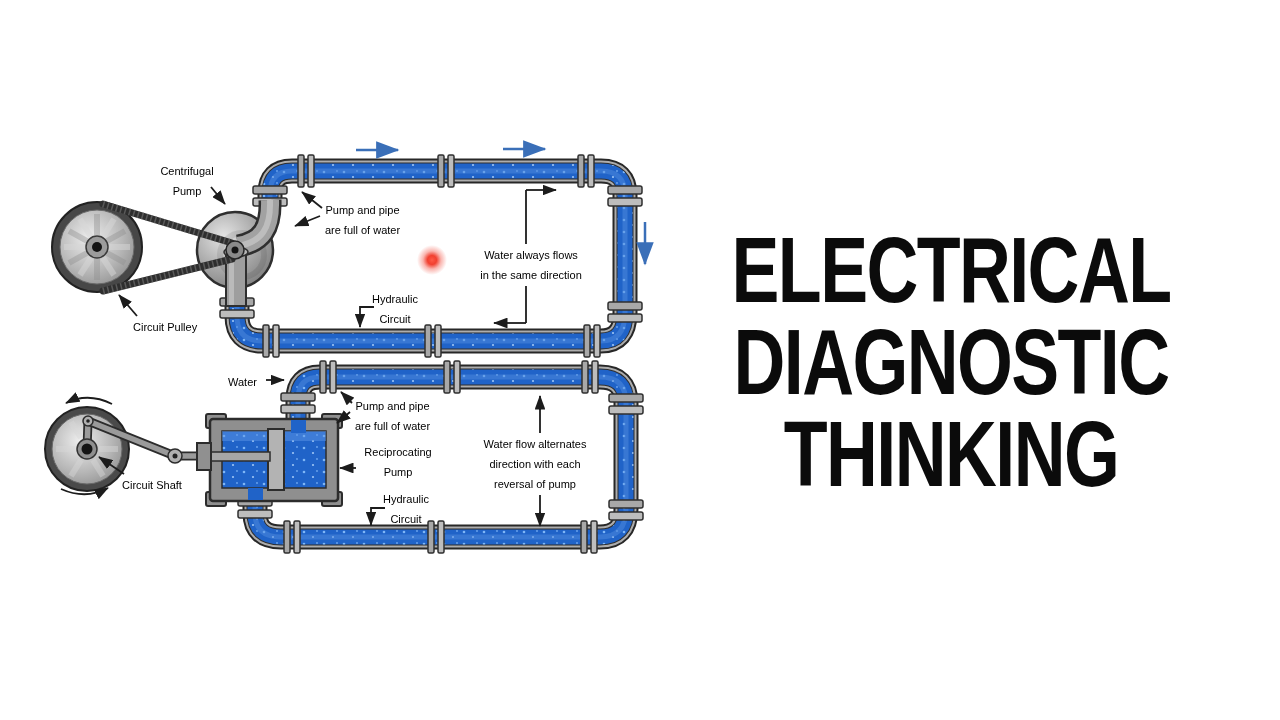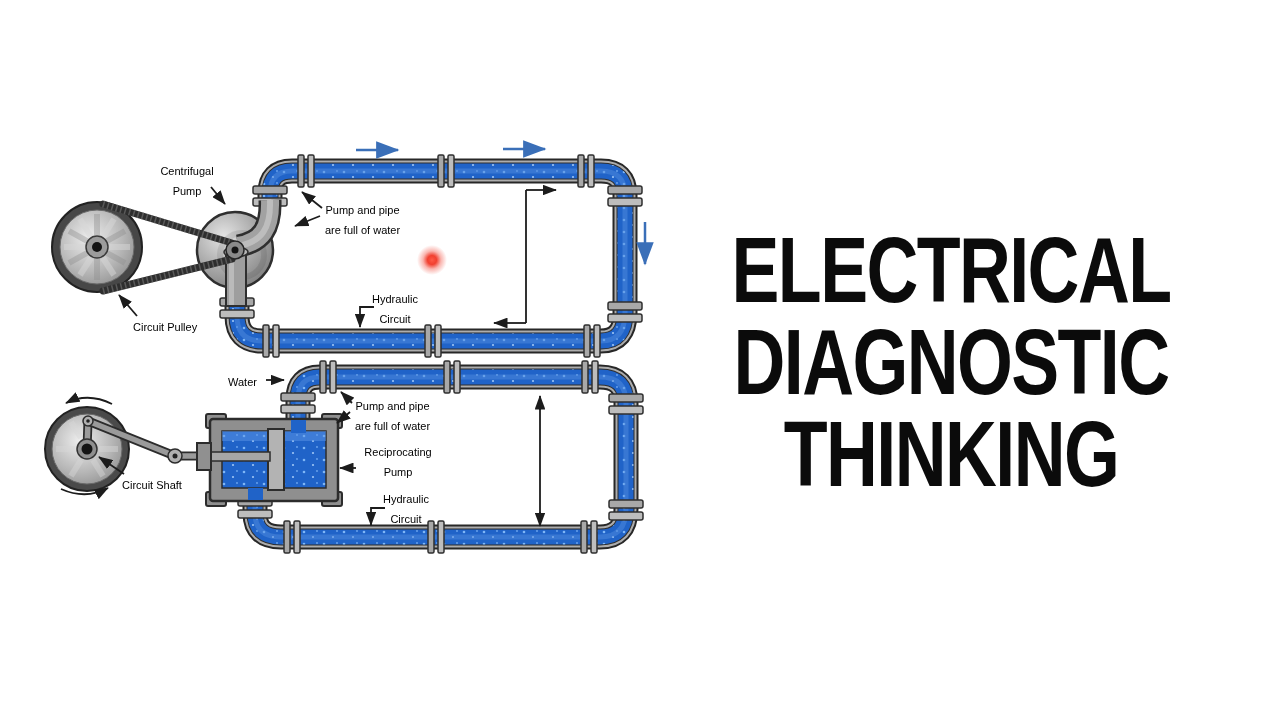--- a/index.html
+++ b/index.html
@@ -213,28 +213,33 @@
     </g>
 
     <circle cx="432" cy="260" r="15" fill="url(#glow)"></circle>
   </svg>
 
   <div class="lbl" style="left:137px;top:161px;width:100px;">Centrifugal
 Pump</div>
   <div class="lbl left nowrap" style="left:133px;top:317px;">Circuit Pulley</div>
   <div class="lbl" style="left:310px;top:200px;width:105px;">Pump and pipe
 are full of water</div>
+  <div class="lbl mask" style="left:462px;top:244px;width:134px;">Water always flows
+in the same direction</div>
   <div class="lbl" style="left:357px;top:289px;width:76px;">Hydraulic
 Circuit</div>
 
   <div class="lbl left nowrap" style="left:228px;top:372px;">Water</div>
   <div class="lbl" style="left:340px;top:396px;width:105px;">Pump and pipe
 are full of water</div>
   <div class="lbl" style="left:332px;top:442px;width:92px;margin-left:20px;">Reciprocating
 Pump</div>
+  <div class="lbl mask" style="left:464px;top:433px;width:138px;">Water flow alternates
+direction with each
+reversal of pump</div>
   <div class="lbl" style="left:368px;top:489px;width:76px;">Hydraulic
 Circuit</div>
   <div class="lbl left nowrap" style="left:122px;top:475px;">Circuit Shaft</div>
 
   <div class="title">ELECTRICAL
 DIAGNOSTIC
 THINKING</div>
 
 </div>
 

